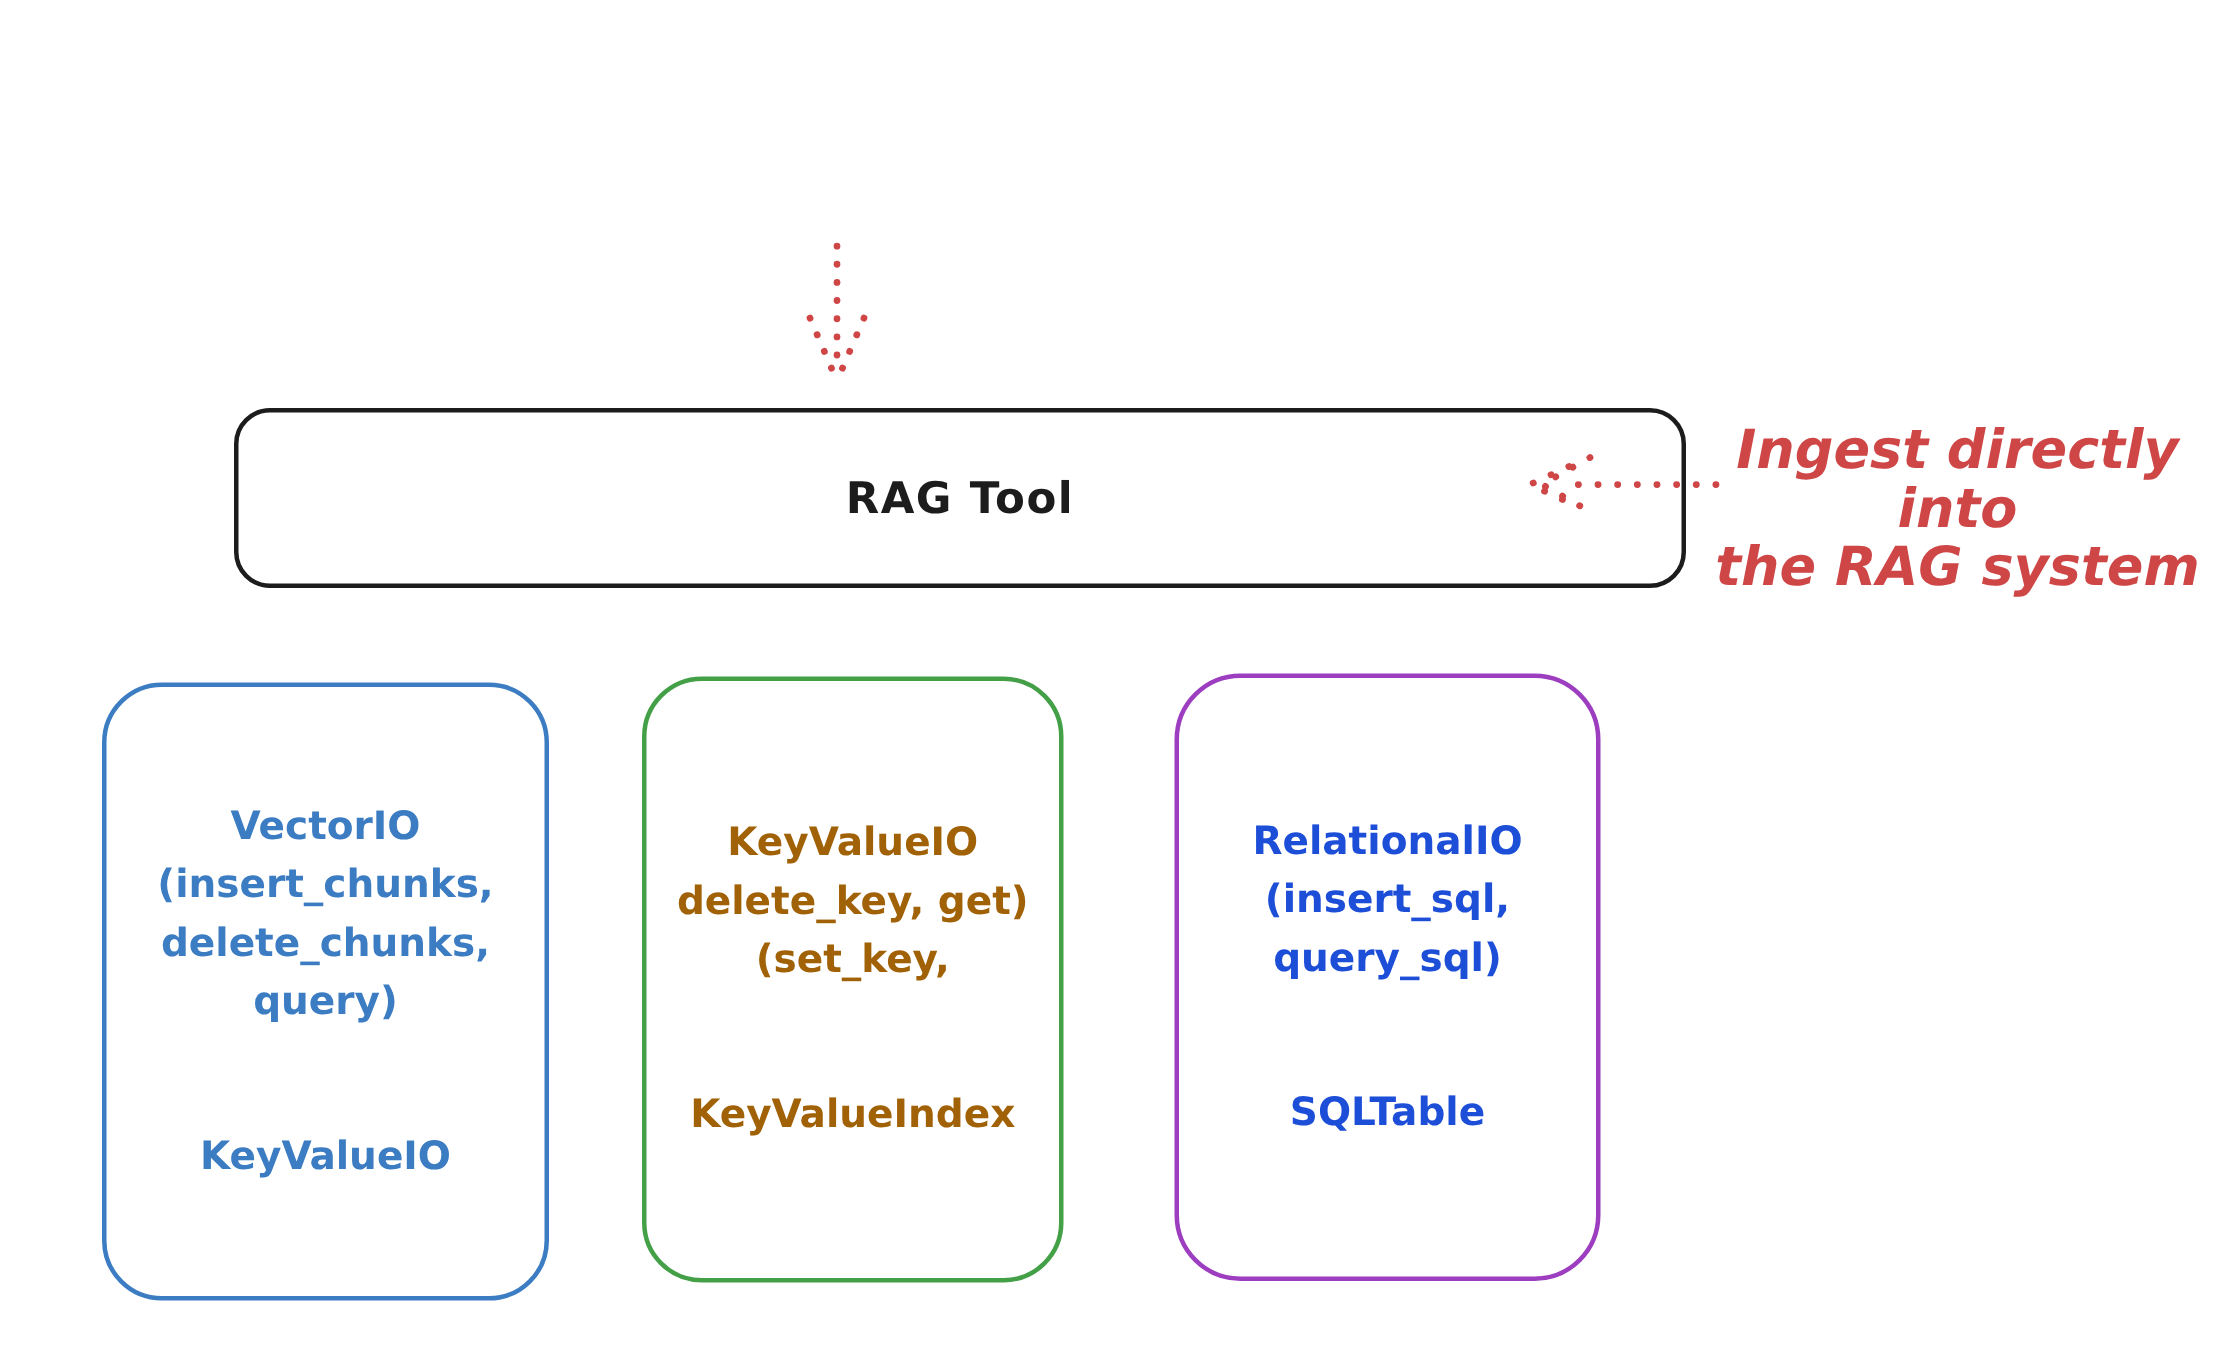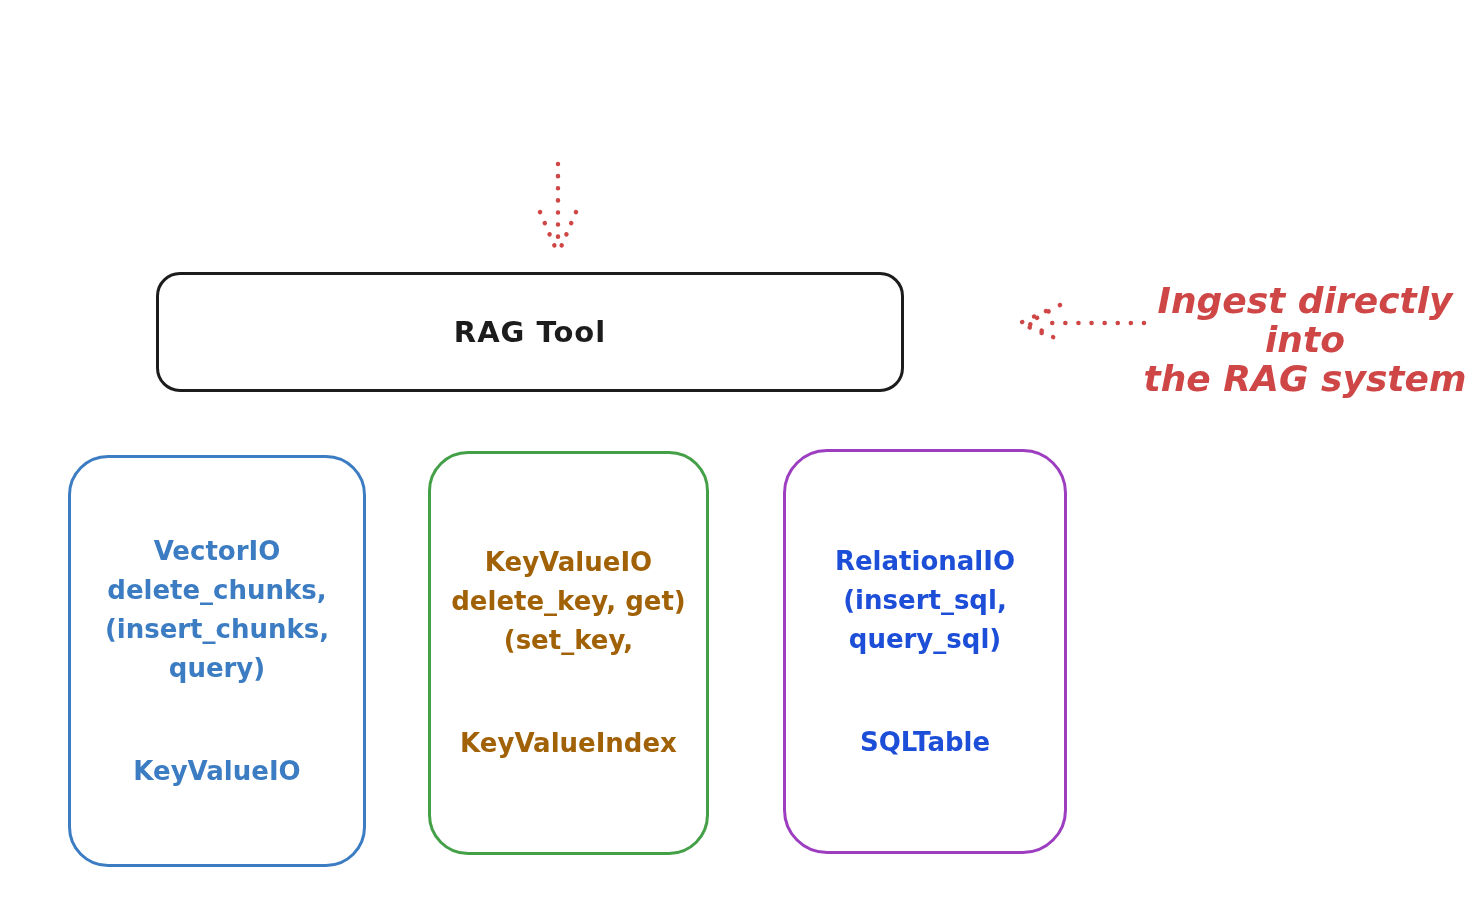--- a/index.html
+++ b/index.html
@@ -31,21 +31,21 @@
     left: 355px; top: 42px;
     width: 440px; height: 113px;
     border-radius: 26px;
     font-size: 30px;
     font-weight: 700;
     font-style: italic;
     letter-spacing: 4px;
   }
   #rag-box {
     left: 156px; top: 272px;
-    width: 748px; height: 120px;
+    width: 968px; height: 120px;
     border-radius: 24px;
     font-size: 29px;
     font-weight: 600;
     letter-spacing: 1px;
   }
   #down-arrow {
     position: absolute;
     left: 527px; top: 160px;
   }
   #ingest-arrow {
@@ -130,22 +130,22 @@
   </svg>
 
   <div id="ingest-note">
     <span class="io-line">Ingest directly into</span>
     <span class="io-line">the RAG system</span>
   </div>
 
   <div class="io-box" id="vector-box">
     <p class="io-lines">
       <span class="io-line">VectorIO</span>
+      <span class="io-line">(insert_chunks,</span>
       <span class="io-line">delete_chunks,</span>
-      <span class="io-line">(insert_chunks,</span>
       <span class="io-line">query)</span>
     </p>
     <p class="io-index">KeyValueIO</p>
   </div>
 
   <div class="io-box" id="keyvalue-box">
     <p class="io-lines">
       <span class="io-line">KeyValueIO</span>
       <span class="io-line">delete_key, get)</span>
       <span class="io-line">(set_key,</span>

